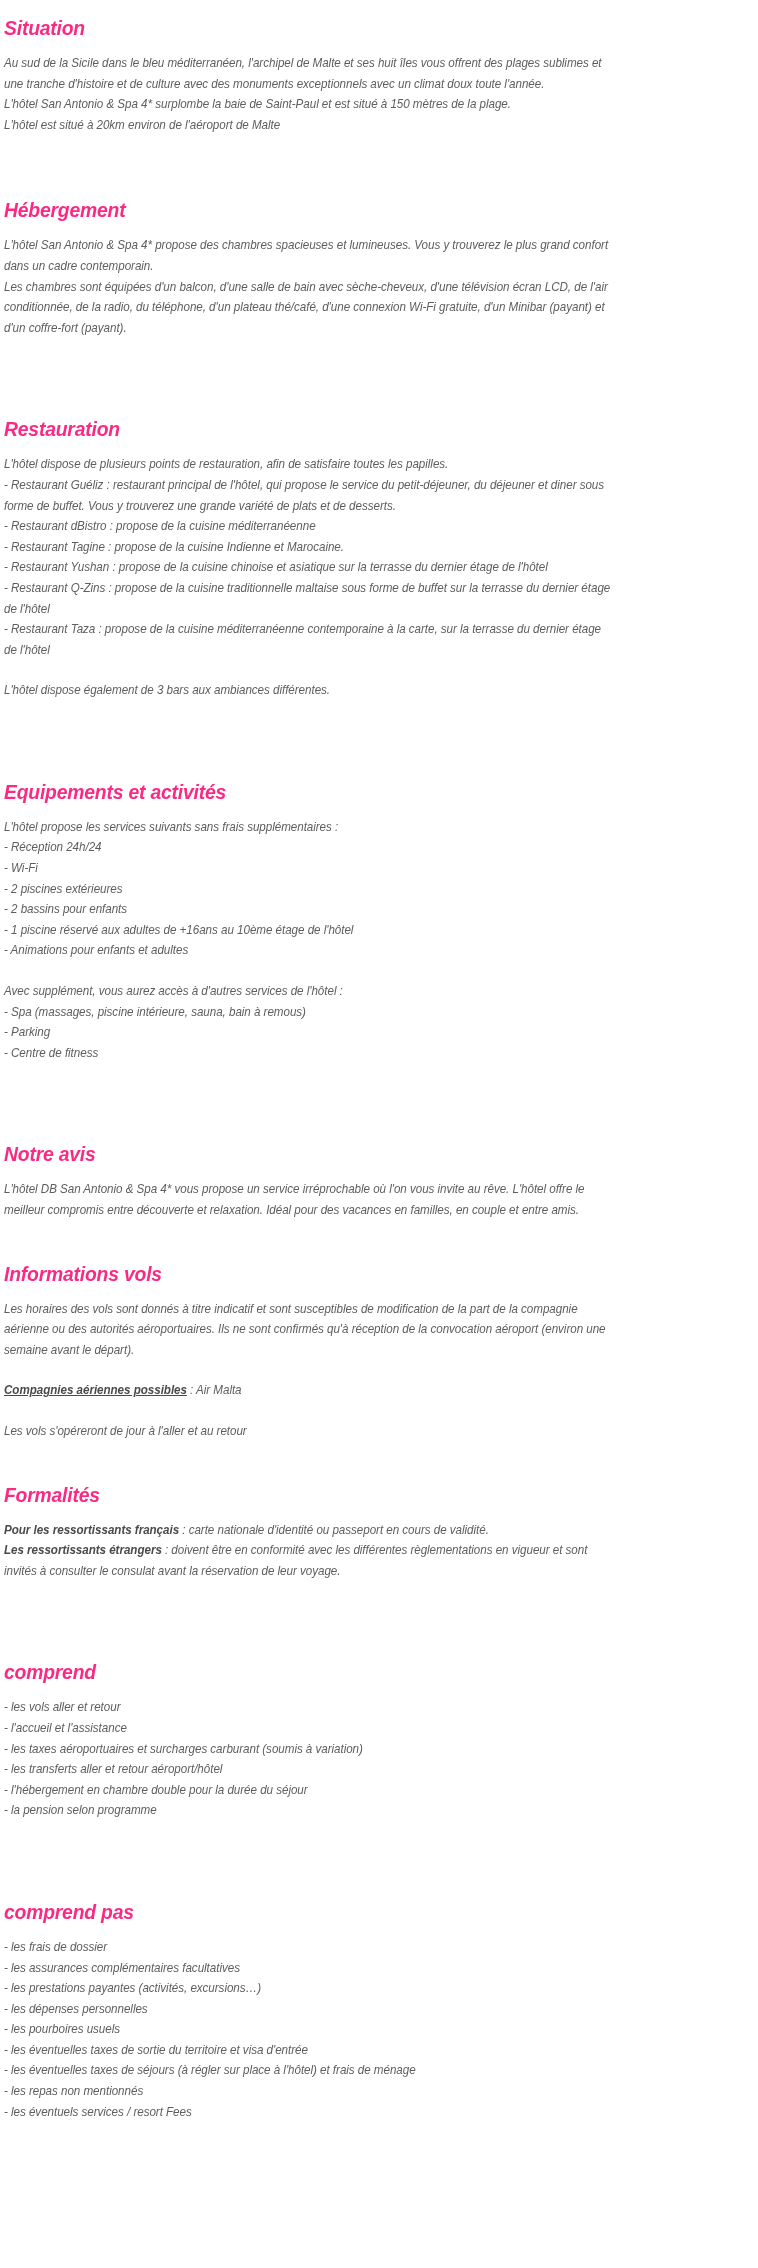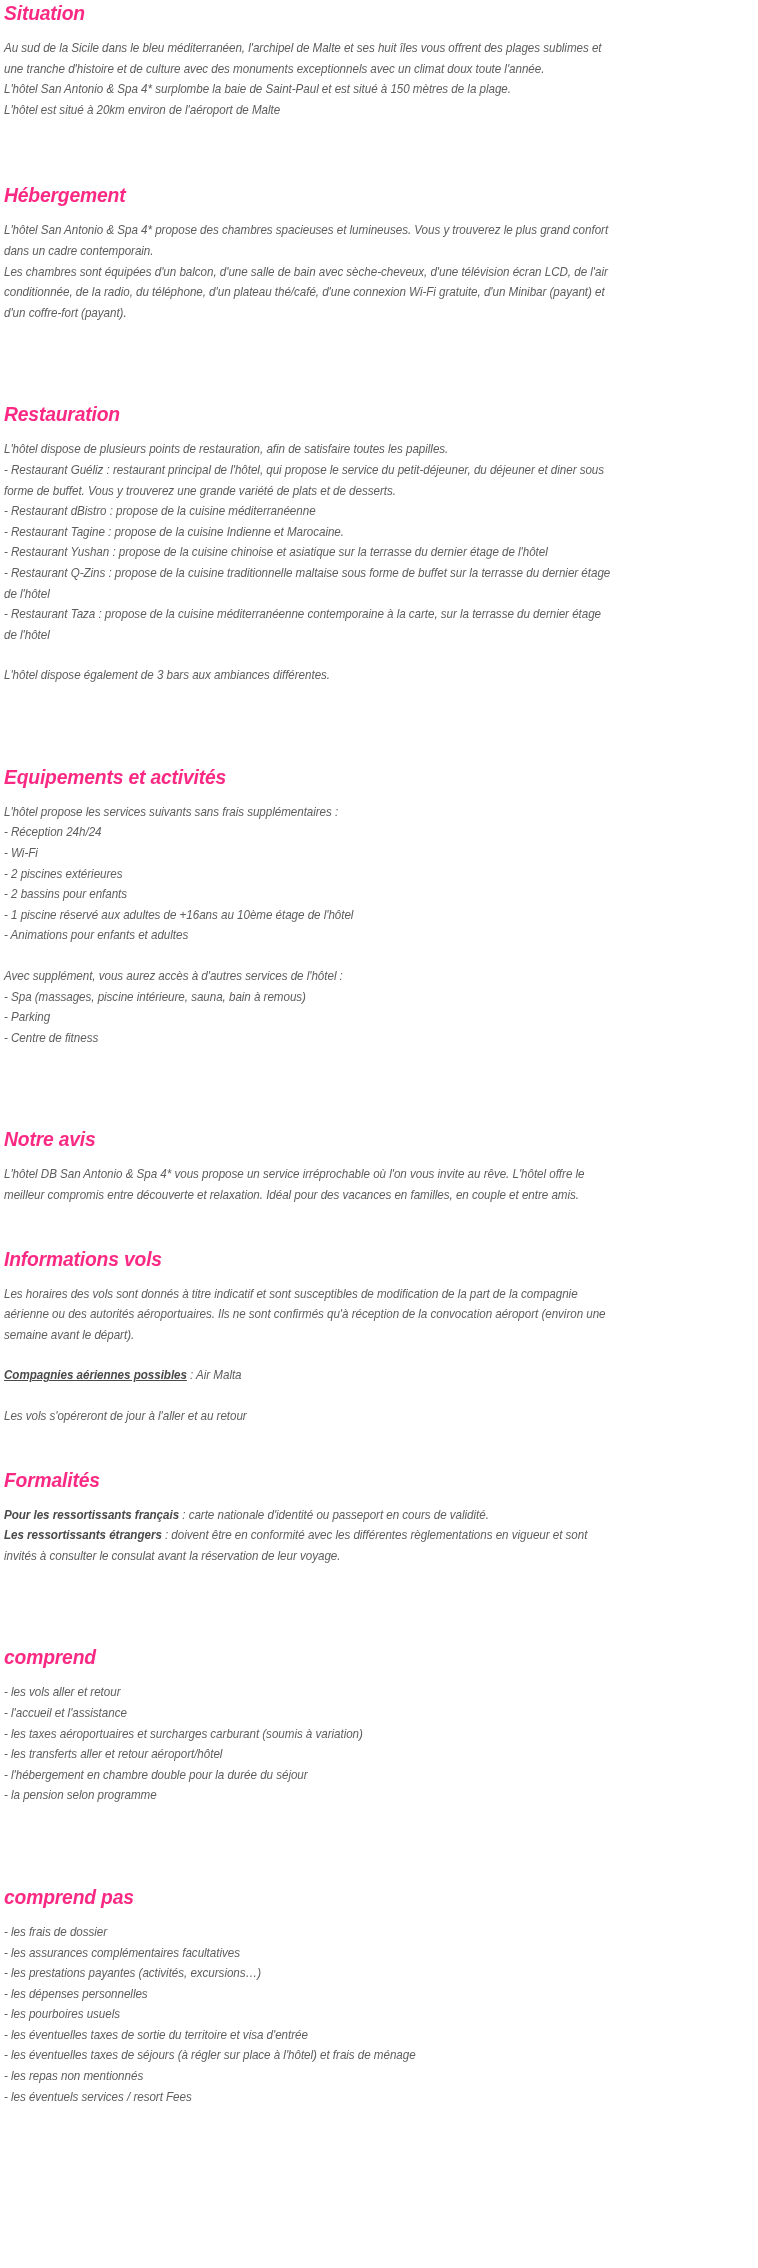--- a/index.html
+++ b/index.html
@@ -10,21 +10,21 @@
   }
   body {
     width: 758px;
     font-family: "Liberation Sans", "DejaVu Sans", sans-serif;
     color: #5a5a5a;
   }
   .page {
     width: 658px;
     min-height: 2268px;
     box-sizing: border-box;
-    padding: 0 14px 0 4px;
+    padding: 15px 14px 0 4px;
     background: #ffffff;
     position: relative;
   }
   .section {
     margin: 0;
   }
   h2.section-title {
     font-family: "Liberation Sans", "DejaVu Sans", sans-serif;
     font-style: italic;
     font-weight: bold;

